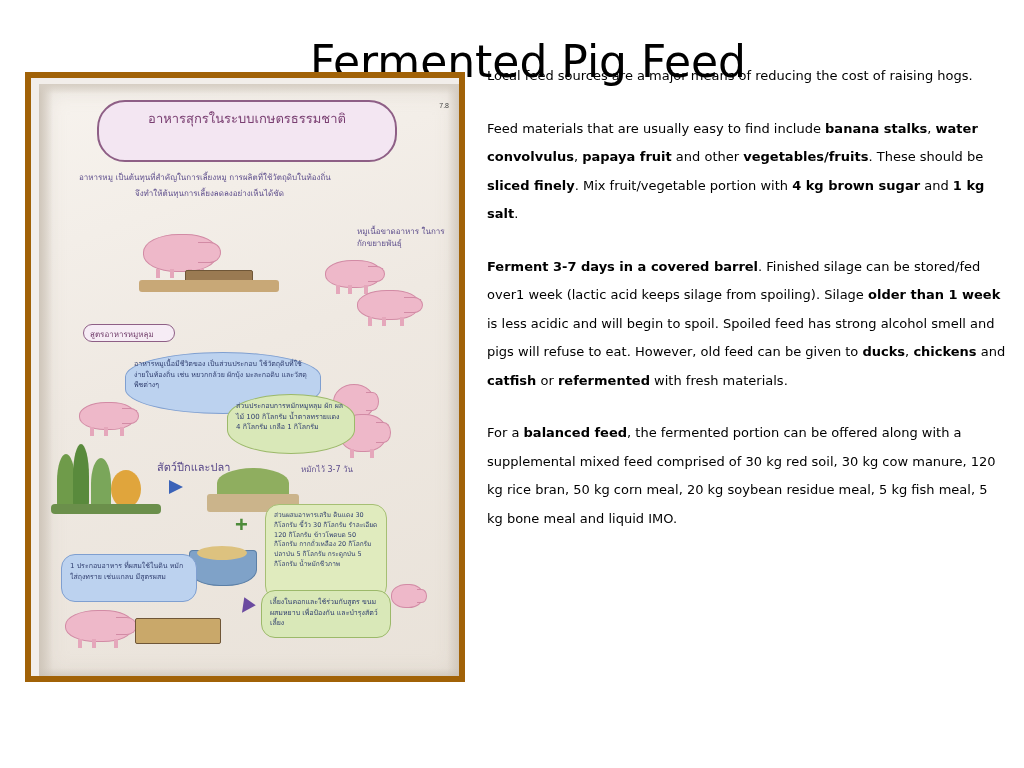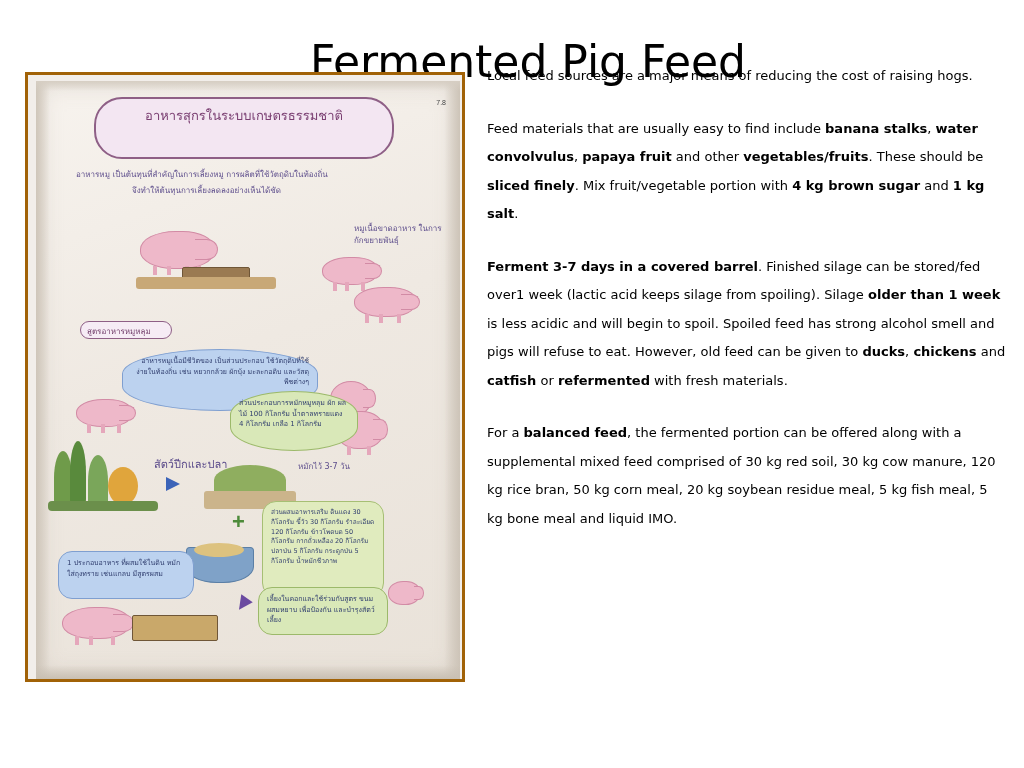--- a/index.html
+++ b/index.html
@@ -35,21 +35,21 @@
     margin-left: 16px;
   }
   .photo {
     position: absolute;
     left: 25px;
     top: 72px;
     width: 440px;
     height: 610px;
     background: #f2eeea;
     overflow: hidden;
-    border: 3px solid #a16207;
+    border: 6px solid #a16207;
     box-sizing: border-box;
   }
   
   .poster {
     position: absolute;
     left: 8px;
     top: 6px;
     width: 424px;
     height: 598px;
     background: linear-gradient(160deg, #f7f3ee 0%, #efe9e2 45%, #e9e2d9 100%);
@@ -83,21 +83,21 @@
     font-size: 8px;
     line-height: 1.5;
     font-family: "DejaVu Sans", sans-serif;
     white-space: nowrap;
   }
   .bubble {
     position: absolute;
     border-radius: 50%/40%;
     font-size: 7px;
     color: #2f3d6e;
-    text-align: right;
+    text-align: left;
     padding: 6px 8px;
     box-sizing: border-box;
     line-height: 1.5;
     font-family: "DejaVu Sans", sans-serif;
   }
   .bubble.blue { background:#bcd2ef; border:1px solid #7f9fd0; }
   .bubble.green { background:#d9e8b8; border:1px solid #9cb96a; }
   .bubble.yellow-green { background:#e0ebbe; border:1px solid #a6bf74; }
   .bubble.rect { border-radius: 14px; }
   .label-box {
@@ -243,21 +243,21 @@
         <span class="leg" style="left:10px;"></span>
           <span class="leg" style="left:24px;"></span>
           <span class="leg" style="left:40px;"></span>
       </div>
       <div class="pig" style="left:294px; top:300px; width:40px; height:34px; border-radius:50%;"></div>
       <div class="pig" style="left:300px; top:330px; width:46px; height:36px; border-radius:46%;">
         <span class="leg" style="left:10px;"></span>
           <span class="leg" style="left:30px;"></span>
       </div>
 
-      <div class="bubble green" style="left:194px; top:310px; width:128px; height:60px; text-align:left;">ส่วนประกอบการหมักหมูหลุม ผัก ผลไม้ 100 กิโลกรัม น้ำตาลทรายแดง 4 กิโลกรัม เกลือ 1 กิโลกรัม</div>
+      <div class="bubble green" style="left:188px; top:310px; width:128px; height:60px; text-align:left;">ส่วนประกอบการหมักหมูหลุม ผัก ผลไม้ 100 กิโลกรัม น้ำตาลทรายแดง 4 กิโลกรัม เกลือ 1 กิโลกรัม</div>
 
       <div class="plant" style="left:18px; top:370px; width:18px; height:54px; background:#6f9b4a;"></div>
       <div class="plant" style="left:34px; top:360px; width:16px; height:64px; background:#598a3c;"></div>
       <div class="plant" style="left:52px; top:374px; width:20px; height:52px; background:#7aa65a;"></div>
       <div class="plant" style="left:72px; top:386px; width:30px; height:38px; background:#e0a53c; border-radius:50%;"></div>
       <div style="position:absolute; left:12px; top:420px; width:110px; height:10px; background:#6b8f4b; border-radius:4px;"></div>
 
       <div class="arrow-blue" style="left:130px; top:396px;"></div>
       <div class="thai-line" style="left:118px; top:376px; font-size:11px;">สัตว์ปีกและปลา</div>
 

